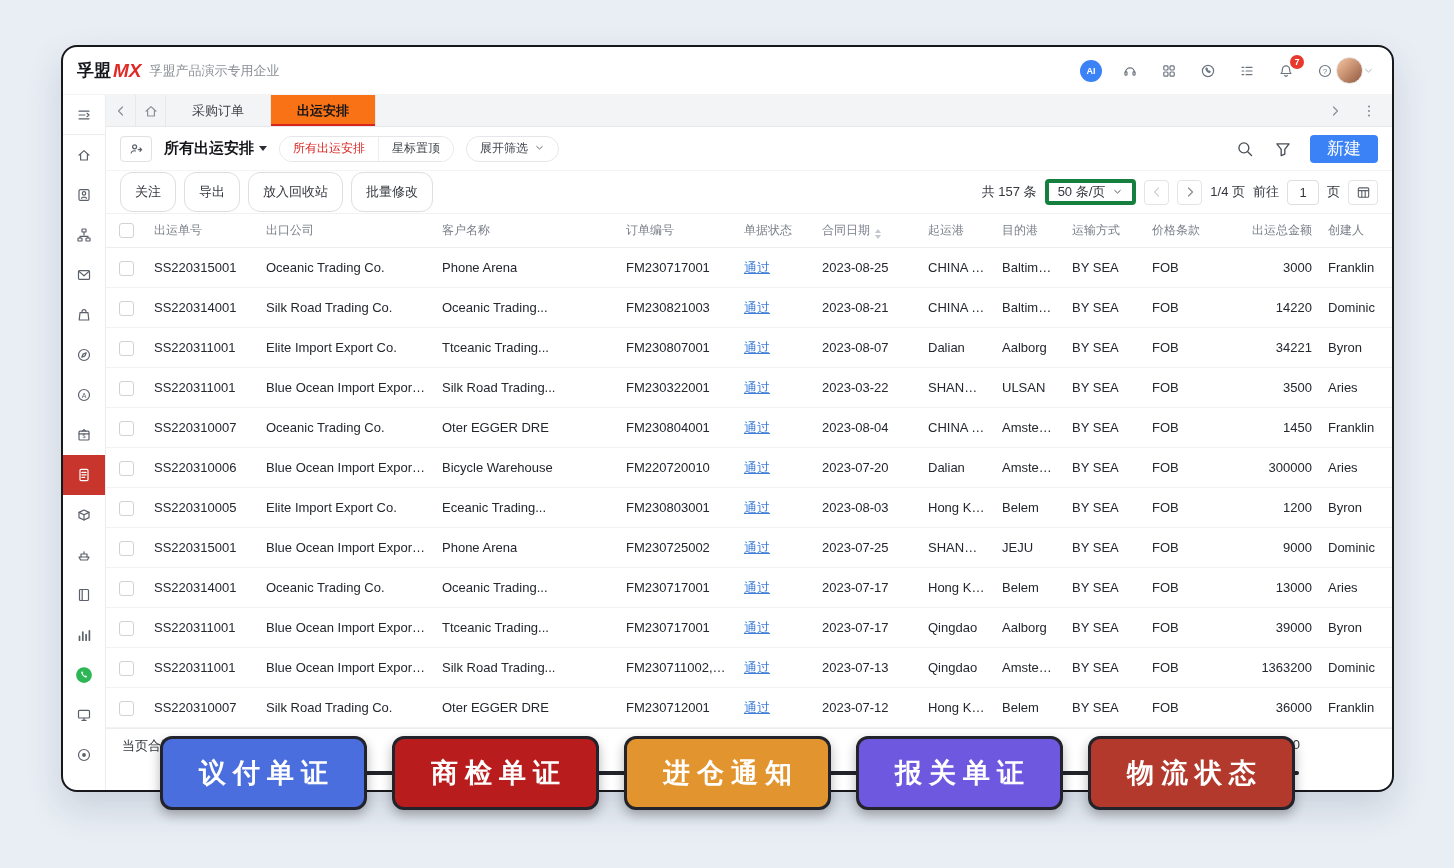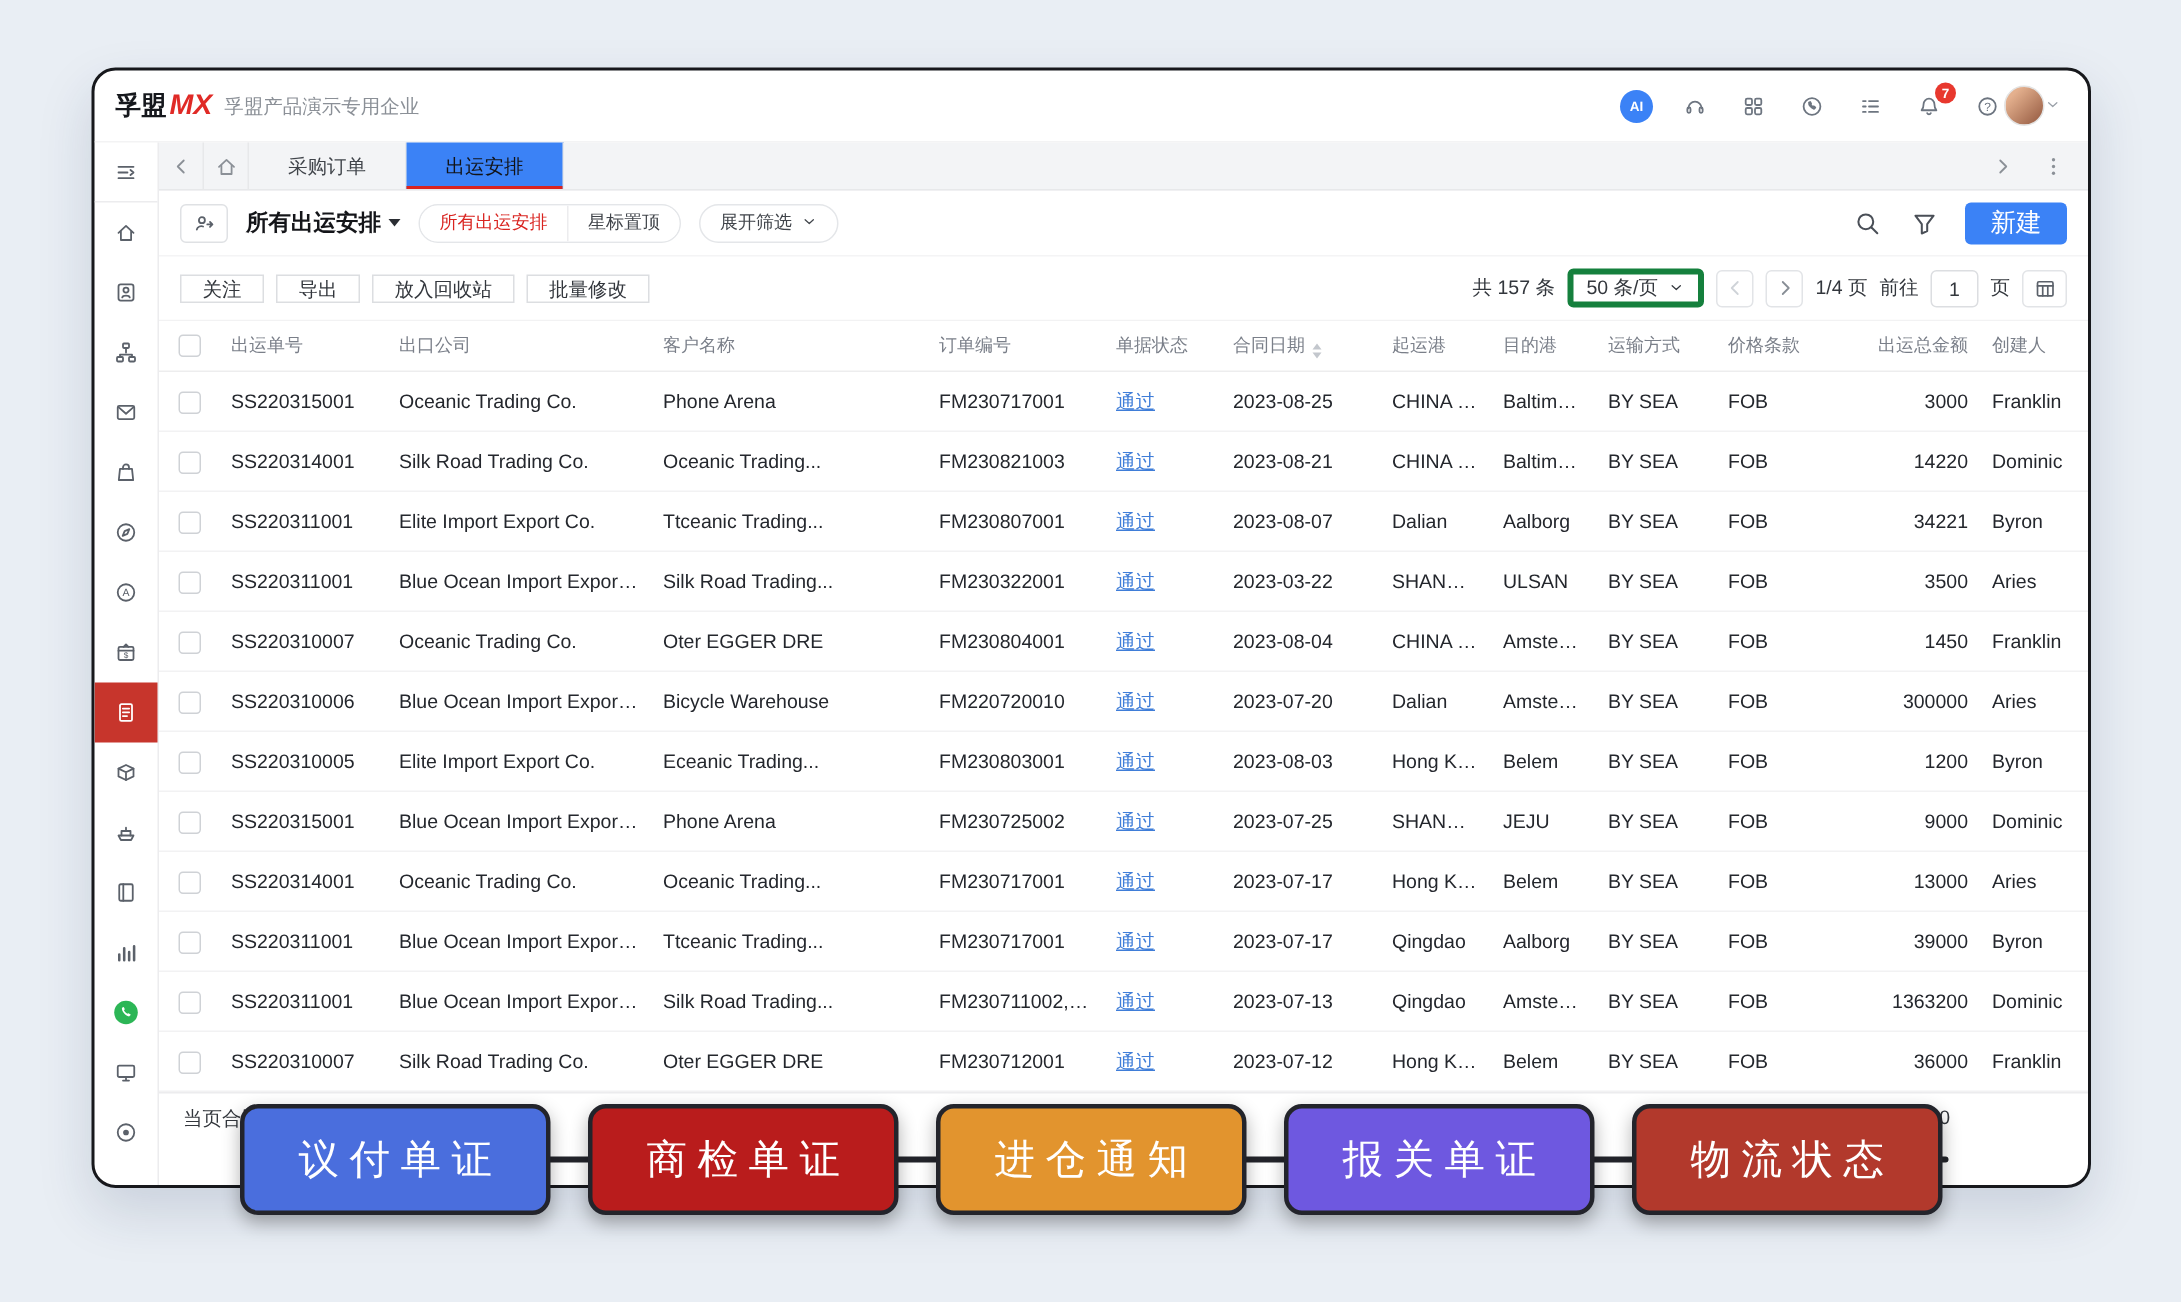--- a/index.html
+++ b/index.html
@@ -29,41 +29,41 @@
   .sidebar{flex:0 0 42px;border-right:1px solid #ececee;display:flex;flex-direction:column;align-items:center}
   .sidebar-item{width:42px;height:40px;display:flex;align-items:center;justify-content:center;color:#5b616a;cursor:pointer}
   .sidebar-item.first{border-bottom:1px solid #ececee}
   .sidebar-item.active{background:#c7352c;color:#fff}
   .main{flex:1;display:flex;flex-direction:column;min-width:0}
 
   
   .tabbar{flex:0 0 32px;background:#f3f4f6;display:flex;align-items:stretch;border-bottom:1px solid #e7e8ea}
   .tab-ctrl{width:30px;display:flex;align-items:center;justify-content:center;color:#8b9097;border-right:1px solid #e7e8ea;cursor:pointer}
   .tab{padding:0 26px;display:flex;align-items:center;font-size:13px;color:#41454b;border-right:1px solid #e7e8ea;cursor:pointer;position:relative}
-  .tab.active{background:#3b82f6;font-weight:400;color:#121316}
+  .tab.active{background:#f97316;font-weight:700;color:#121316}
   .tab.active::after{content:"";position:absolute;left:0;right:0;bottom:0;height:2px;background:#d9231f}
   .tabbar-right{margin-left:auto;display:flex;align-items:center;gap:4px;padding-right:8px;color:#8b9097}
 
   
   .filterbar{flex:0 0 44px;display:flex;align-items:center;padding:0 14px;gap:12px;border-bottom:1px solid #f4f4f5}
   .assignee-box{width:32px;height:26px;border:1px solid #dfe1e4;border-radius:4px;display:flex;align-items:center;justify-content:center;color:#5b616a;cursor:pointer}
   .view-title{display:flex;align-items:center;gap:5px;font-size:15px;font-weight:700;color:#141519;cursor:pointer}
   .caret-dn{width:0;height:0;border-left:4px solid transparent;border-right:4px solid transparent;border-top:5px solid #2a2d33}
   .segmented{display:flex;border:1px solid #e4e6e9;border-radius:14px;overflow:hidden;height:26px}
   .segment{padding:0 13px;display:flex;align-items:center;font-size:12px;color:#41454b;cursor:pointer;background:#fff}
   .segment + .segment{border-left:1px solid #ececee}
   .segment.active{color:#d9231f}
   .pill{height:26px;border:1px solid #e4e6e9;border-radius:14px;display:flex;align-items:center;gap:6px;padding:0 13px;
     font-size:12px;color:#41454b;cursor:pointer;background:#fff}
   .filter-right{margin-left:auto;display:flex;align-items:center;gap:16px;color:#4a4f57}
   .btn-new{height:28px;padding:0 17px;background:#3b82f6;color:#fff;font-size:17px;border:none;border-radius:4px;cursor:pointer}
 
   
   .actionbar{flex:0 0 42px;display:flex;align-items:center;padding:0 14px;gap:8px}
-  .act-btn{height:19px;border:1px solid #dcdee1;border-radius:0;padding:0 14px;font-size:13px;color:#33373d;background:#fff;cursor:pointer}
+  .act-btn{height:40px;border:1px solid #dcdee1;border-radius:12px;padding:0 14px;font-size:13px;color:#33373d;background:#fff;cursor:pointer}
   .action-right{margin-left:auto;display:flex;align-items:center;gap:8px;font-size:13px;color:#33373d}
   .select-box{height:26px;border:4px solid #15803d;border-radius:4px;display:flex;align-items:center;gap:7px;padding:0 9px;cursor:pointer;color:#33373d}
   .pg-btn{width:25px;height:25px;border:1px solid #e2e4e7;border-radius:4px;display:flex;align-items:center;justify-content:center;background:#fff;color:#888e96;cursor:pointer}
   .pg-btn.disabled{color:#cfd3d8}
   .goto-input{width:32px;height:25px;border:1px solid #dcdee1;border-radius:4px;text-align:center;font-size:13px;color:#33373d}
   .colset-btn{width:30px;height:25px;border:1px solid #e2e4e7;border-radius:4px;display:flex;align-items:center;justify-content:center;background:#fff;color:#5b616a;cursor:pointer}
 
   
   .table-wrap{flex:1;min-height:0;overflow:hidden;display:flex;flex-direction:column}
   table{width:100%;border-collapse:collapse;table-layout:fixed}
@@ -80,21 +80,21 @@
   .sort .up{border-bottom:4px solid #c3c7cd}
   .sort .dn{border-top:4px solid #c3c7cd}
   .table-footer{position:relative;height:34px;border-top:1px solid #ececee;display:flex;align-items:center;font-size:13px;color:#33373d}
   .footer-label{margin-left:16px}
   .footer-total{position:absolute;right:92px;top:8px}
 
   
   .flow{position:absolute;left:61px;top:729px;width:1333px;height:88px;display:flex;align-items:center;justify-content:center;gap:25px;z-index:20}
   .flow-line{position:absolute;left:118px;right:95px;top:50%;margin-top:-2px;height:4px;background:#23242b;border-radius:2px}
   .flow-btn{position:relative;width:207px;height:74px;border:3px solid #23242b;border-radius:12px;display:flex;align-items:center;
-    justify-content:center;color:#fff;font-size:27px;font-weight:400;cursor:pointer;box-shadow:0 5px 12px rgba(0,0,0,.3)}
+    justify-content:center;color:#fff;font-size:27px;font-weight:700;cursor:pointer;box-shadow:0 5px 12px rgba(0,0,0,.3)}
   .flow-btn span{letter-spacing:7px;margin-right:-7px}
 </style>
 </head>
 <body>
 
 <div class="window">
 
   <div class="app-header">
     <span class="brand">孚盟</span>
     <span class="logo">MX</span>

